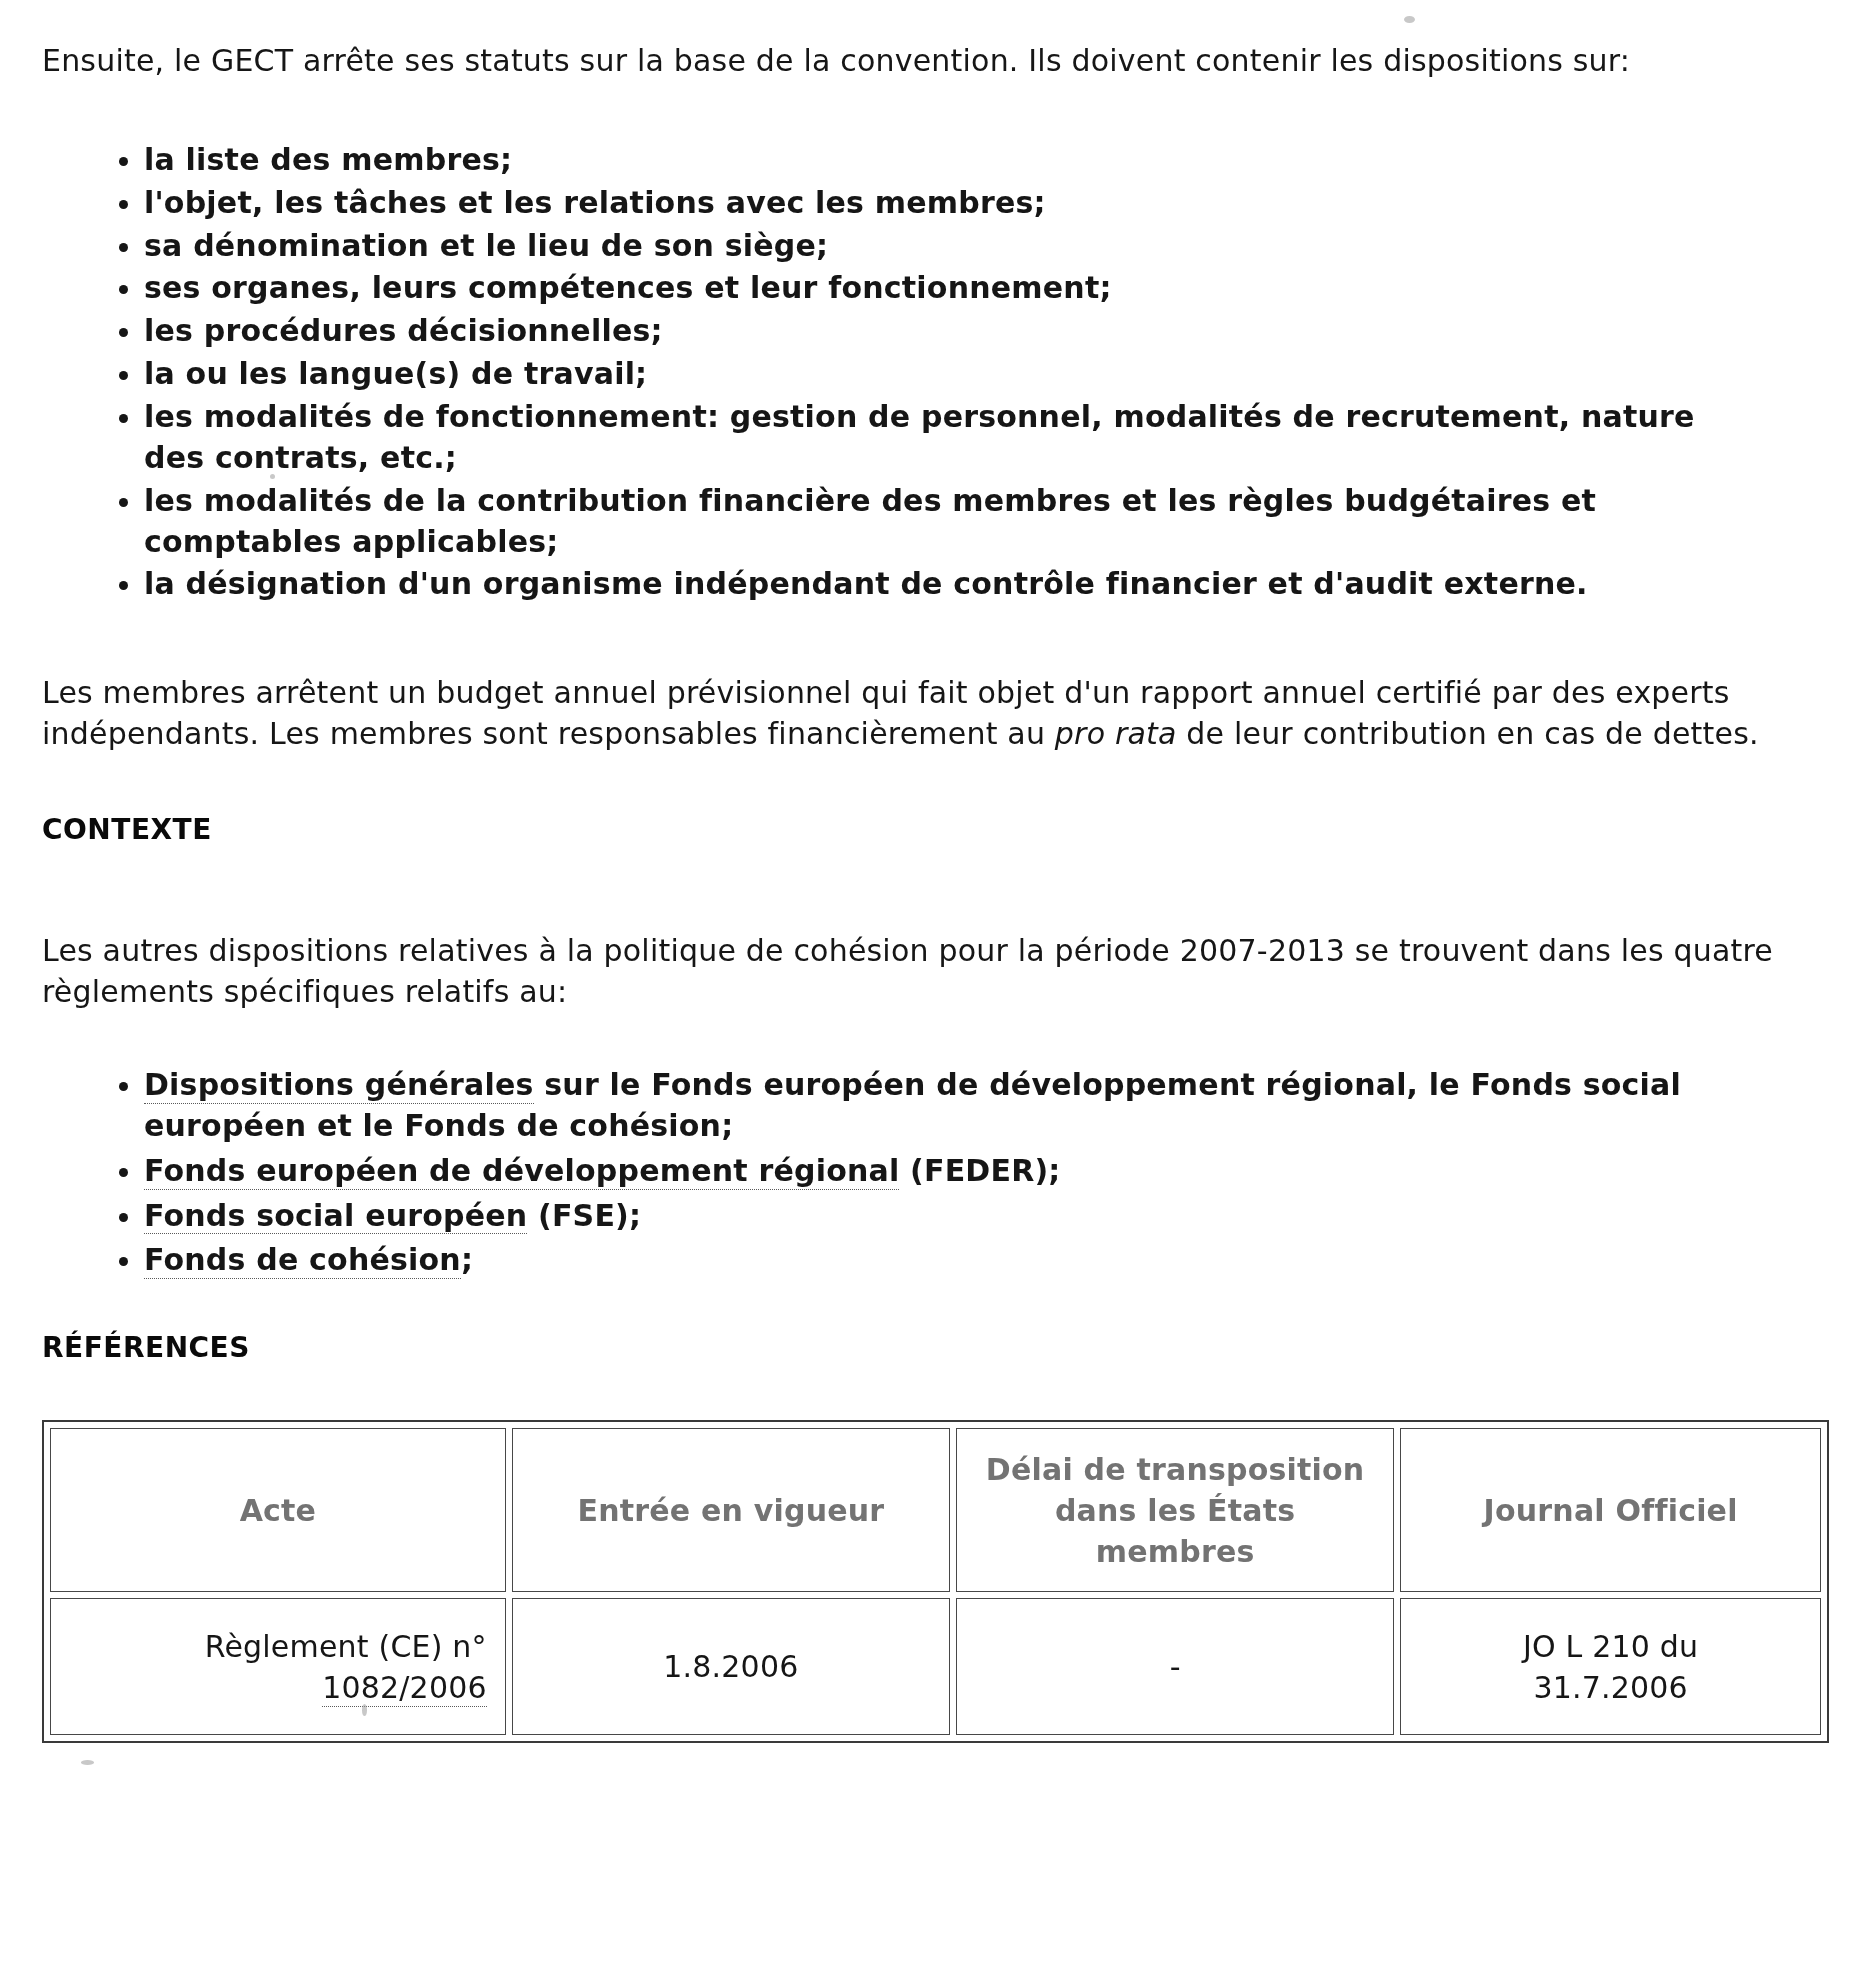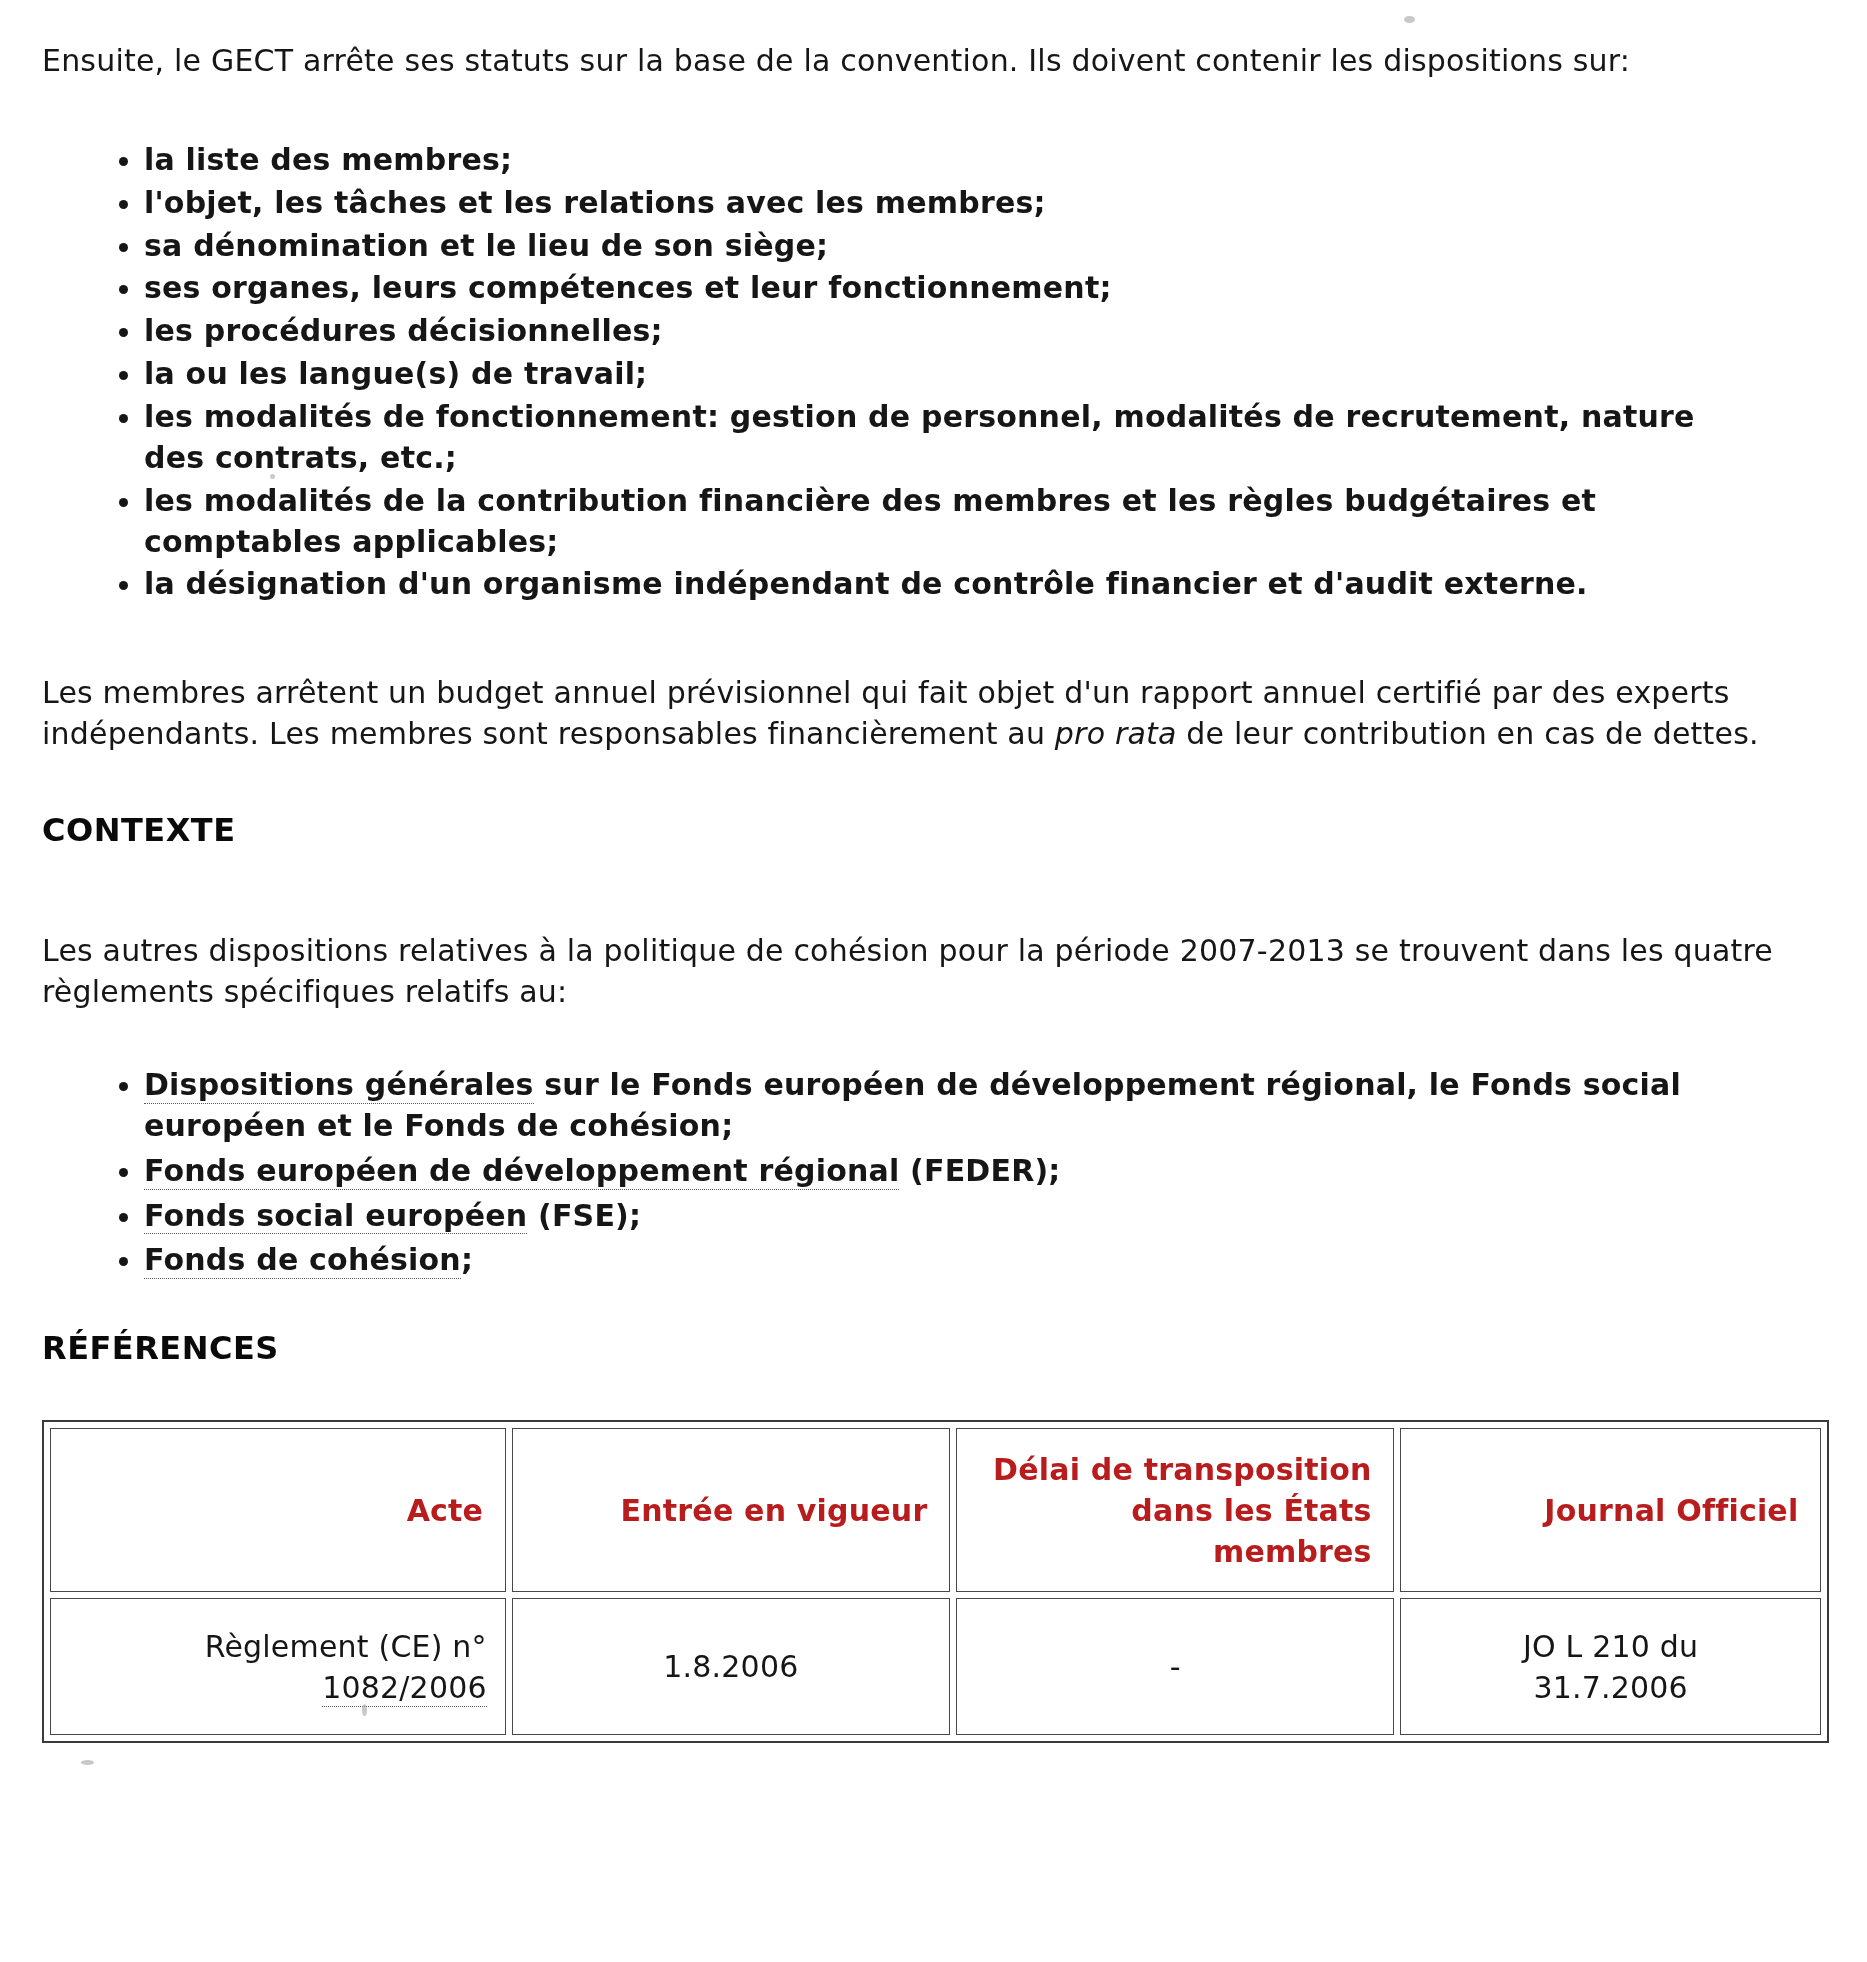--- a/index.html
+++ b/index.html
@@ -41,21 +41,21 @@
   ul.doc-list li {
     font-size: 30px;
     line-height: 41px;
     max-width: 1611px;
     margin-bottom: 1.8px;
     letter-spacing: 0.2px;
   }
   ul.doc-list.spaced li { margin-bottom: 3.6px; }
   .para-budget { margin-top: 68px; }
   h2.section-heading {
-    font-size: 32px;
+    font-size: 28px;
     font-weight: bold;
     color: #0a0a0a;
     letter-spacing: 0.5px;
     line-height: 36px;
   }
   .h-contexte { margin-top: 58px; }
   .para-context-intro { margin-top: 82px; }
   .list-regulations { margin-top: 52px !important; }
   .para-political { margin-top: 56px; }
   .h-references { margin-top: 50px; }
@@ -70,22 +70,22 @@
   table.ref-table th,
   table.ref-table td {
     border: 1.8px solid #474747;
     font-size: 30px;
     line-height: 41px;
     vertical-align: middle;
     letter-spacing: 0.2px;
   }
   table.ref-table th {
     font-weight: bold;
-    color: #b91c1c;
-    text-align: right;
+    color: #737373;
+    text-align: center;
     height: 164px;
     padding: 9px 21.6px;
   }
   table.ref-table td {
     height: 137px;
     text-align: center;
     padding: 9px 18px;
   }
   table.ref-table td.cell-acte {
     text-align: right;

